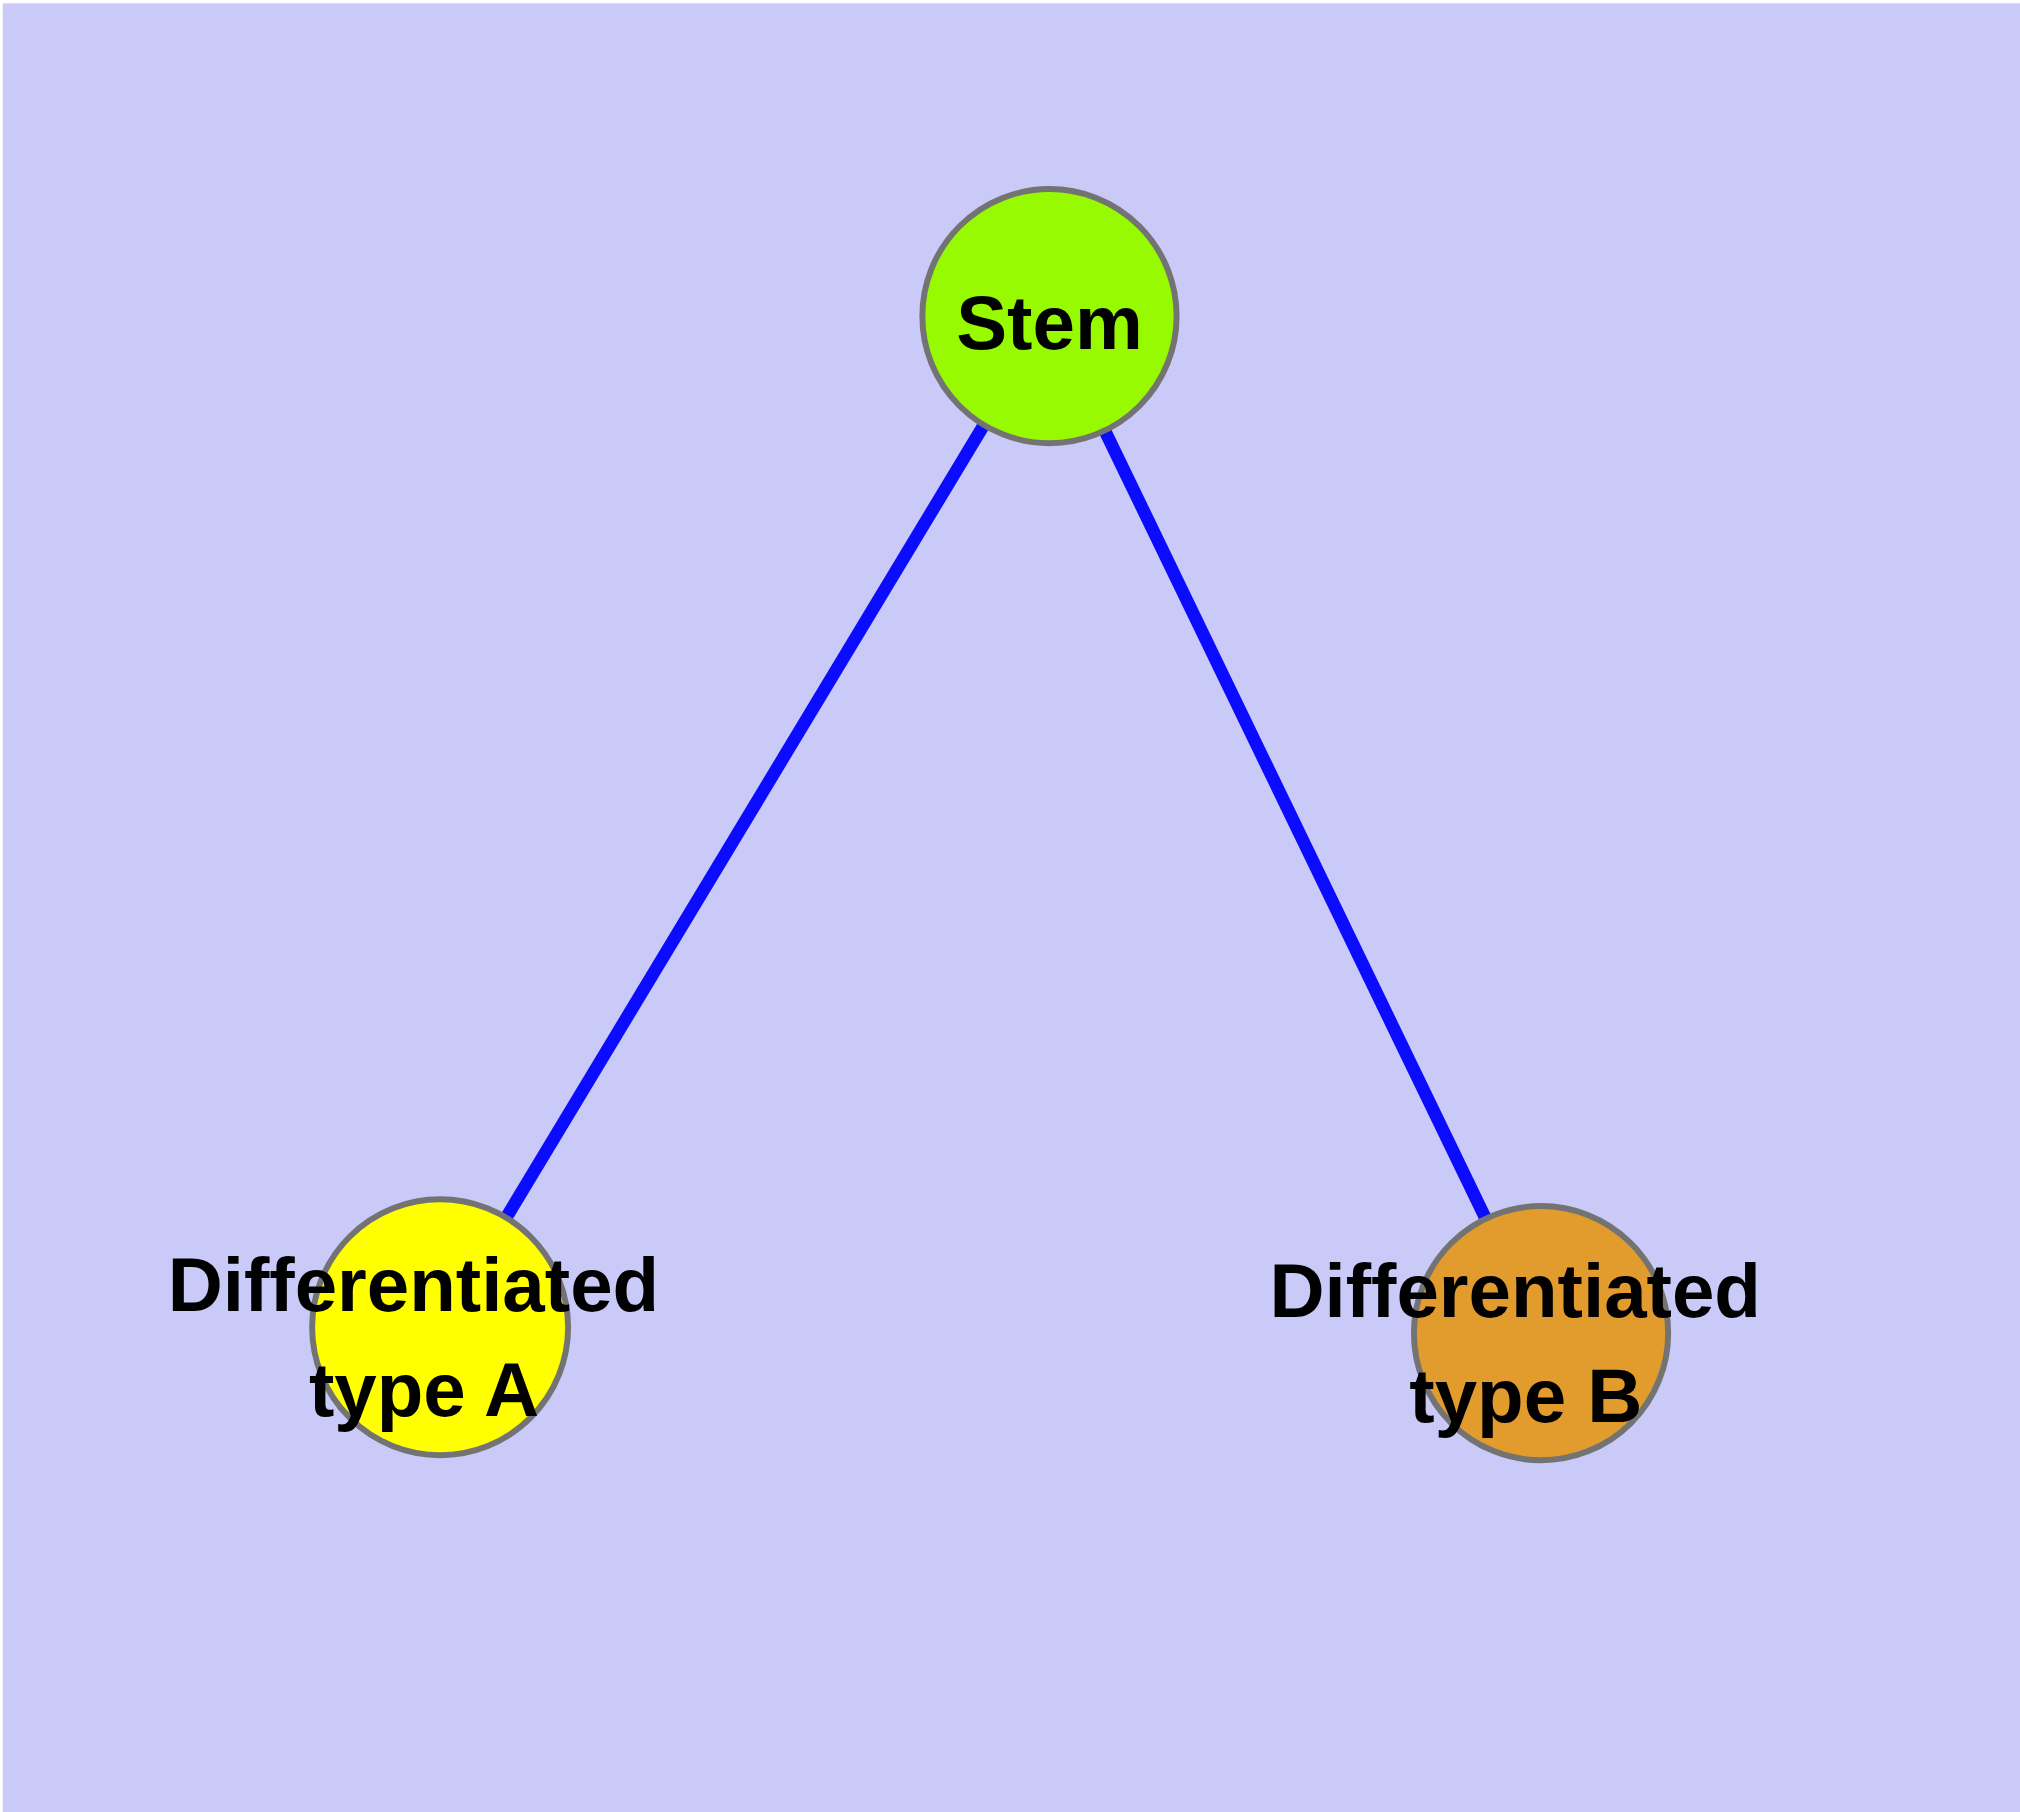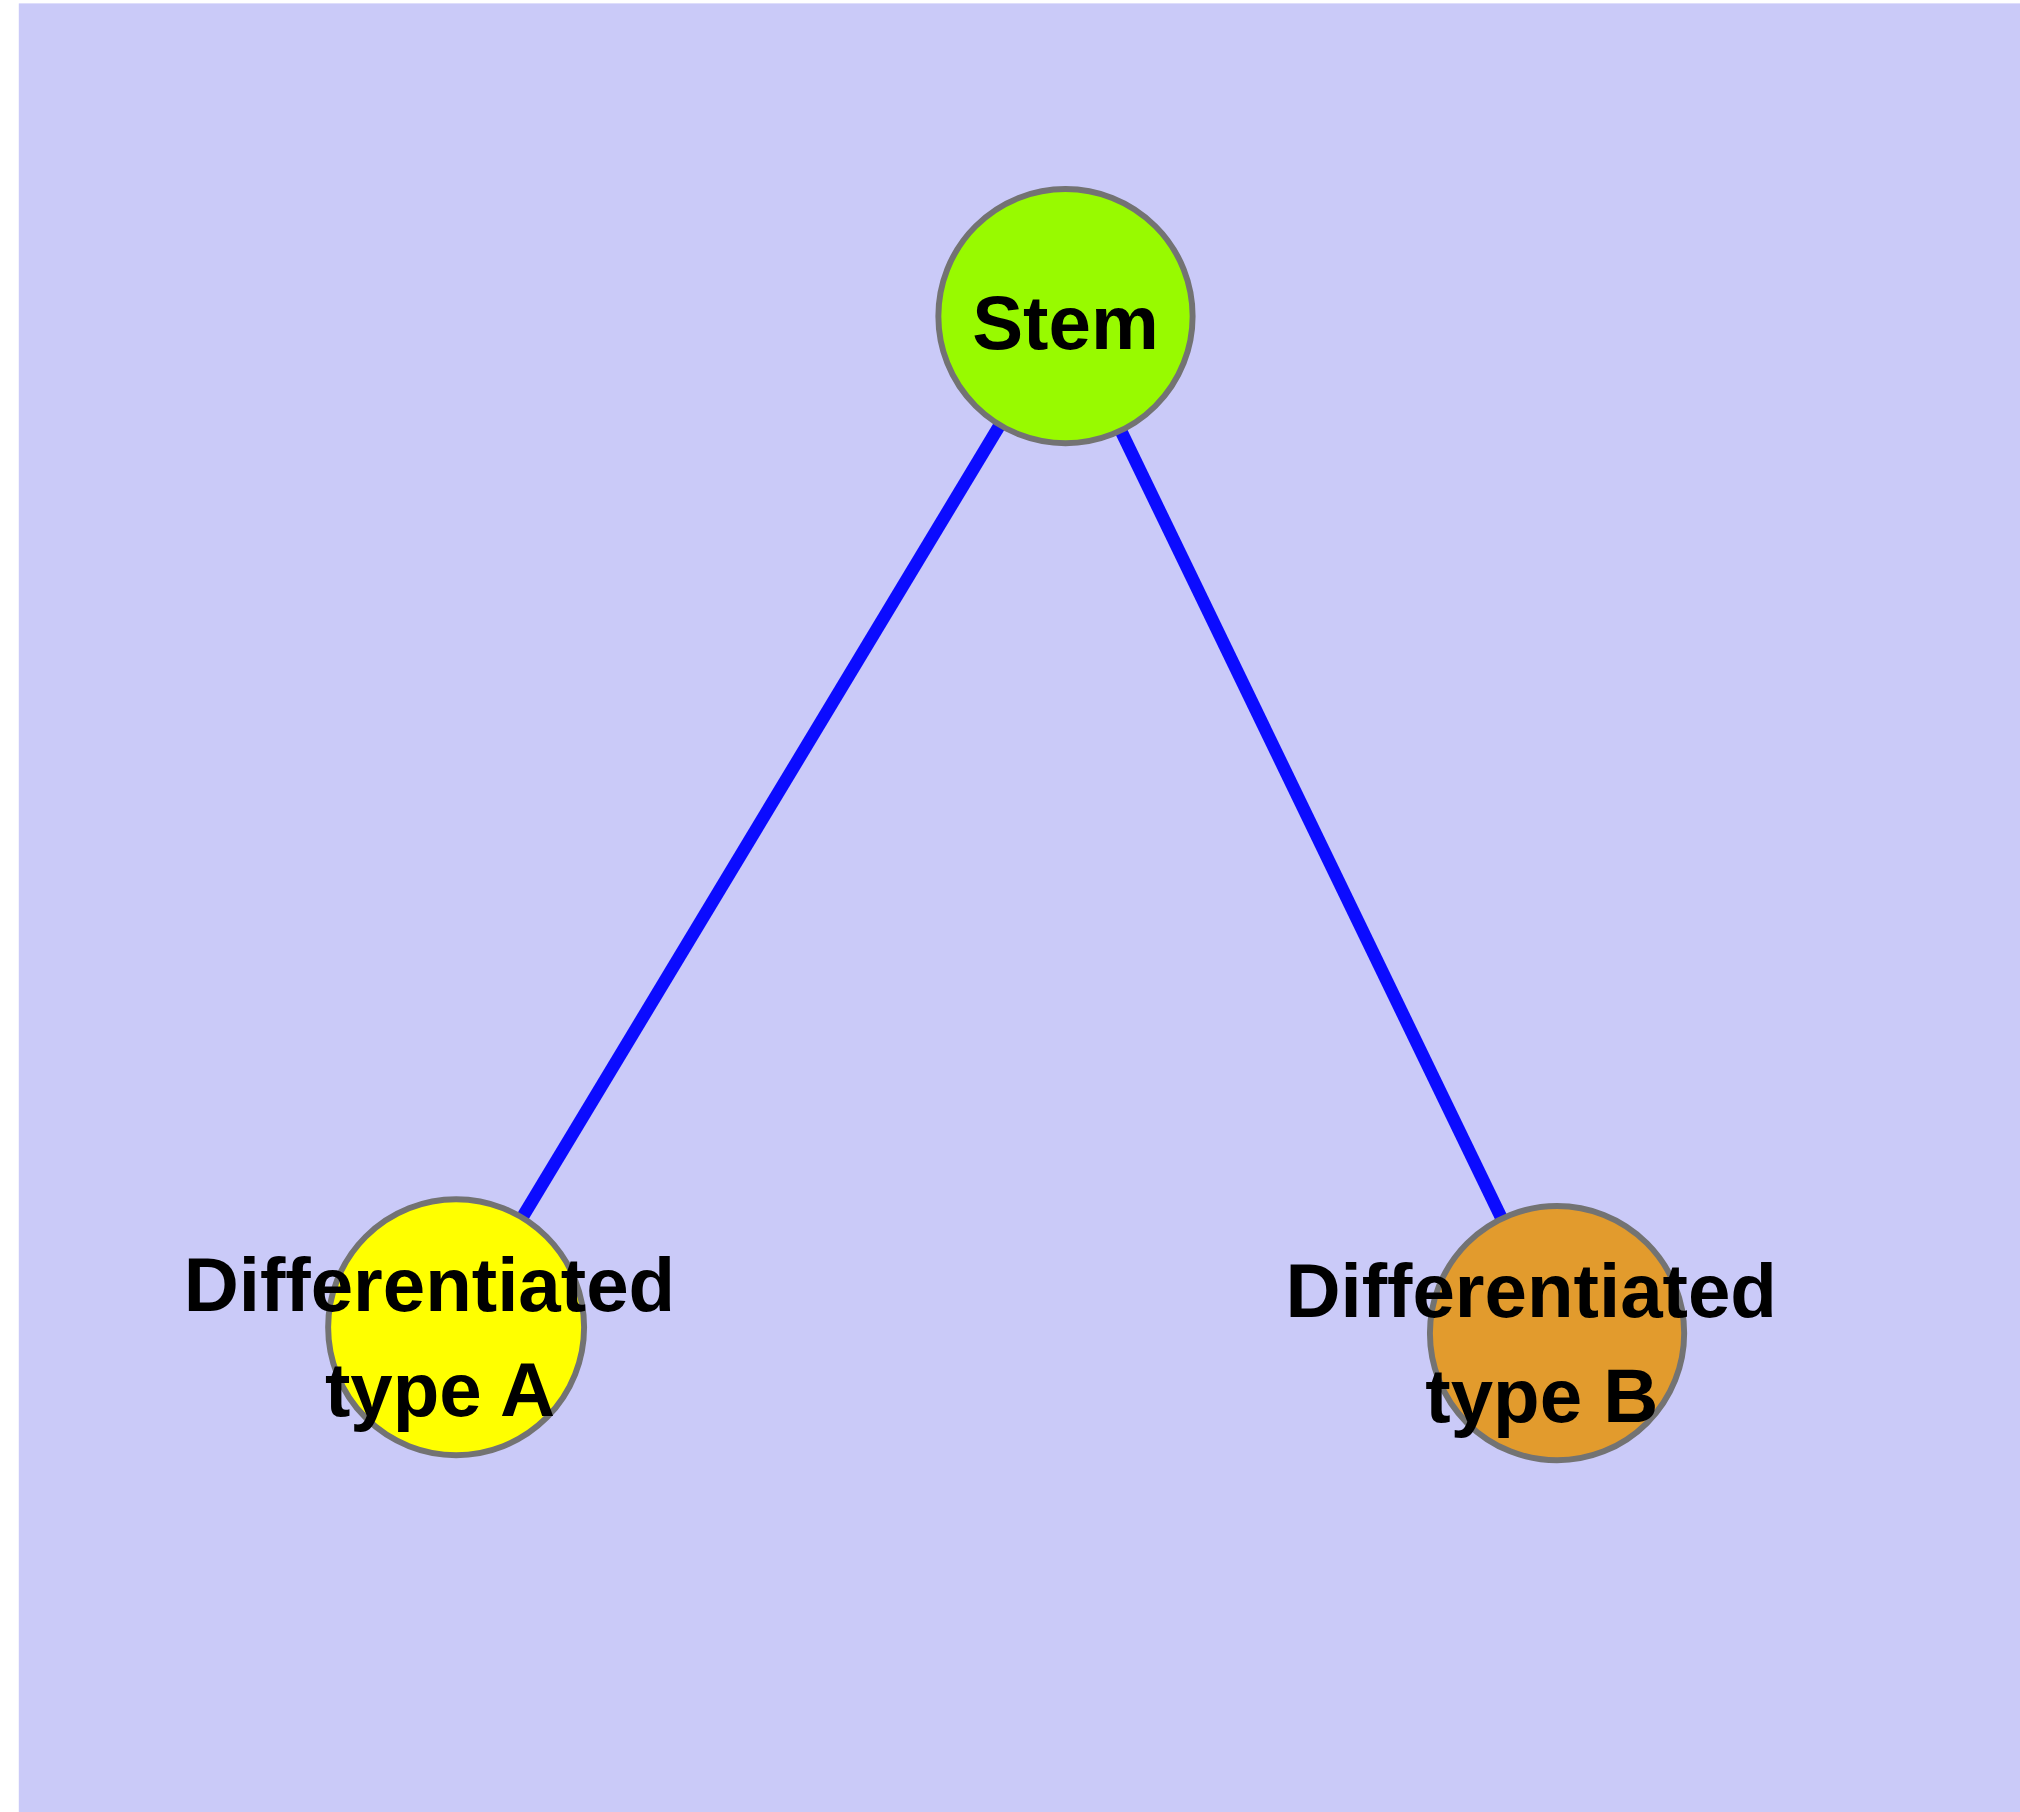--- a/index.html
+++ b/index.html
@@ -6,21 +6,20 @@
     margin: 0;
     padding: 0;
     background: #ffffff; 
     width: 2021px;
     height: 1812px;
     overflow: hidden;
   }
   .figure-wrap {
     width: 1932px;
     height: 1812px;
-    margin-left: 16px;
   }
   svg { display: block; }
   .node {
     stroke-width: 7px;
   }
   .edge {
     stroke-width: 15px;
     stroke-linecap: butt;
   }
   .label {

